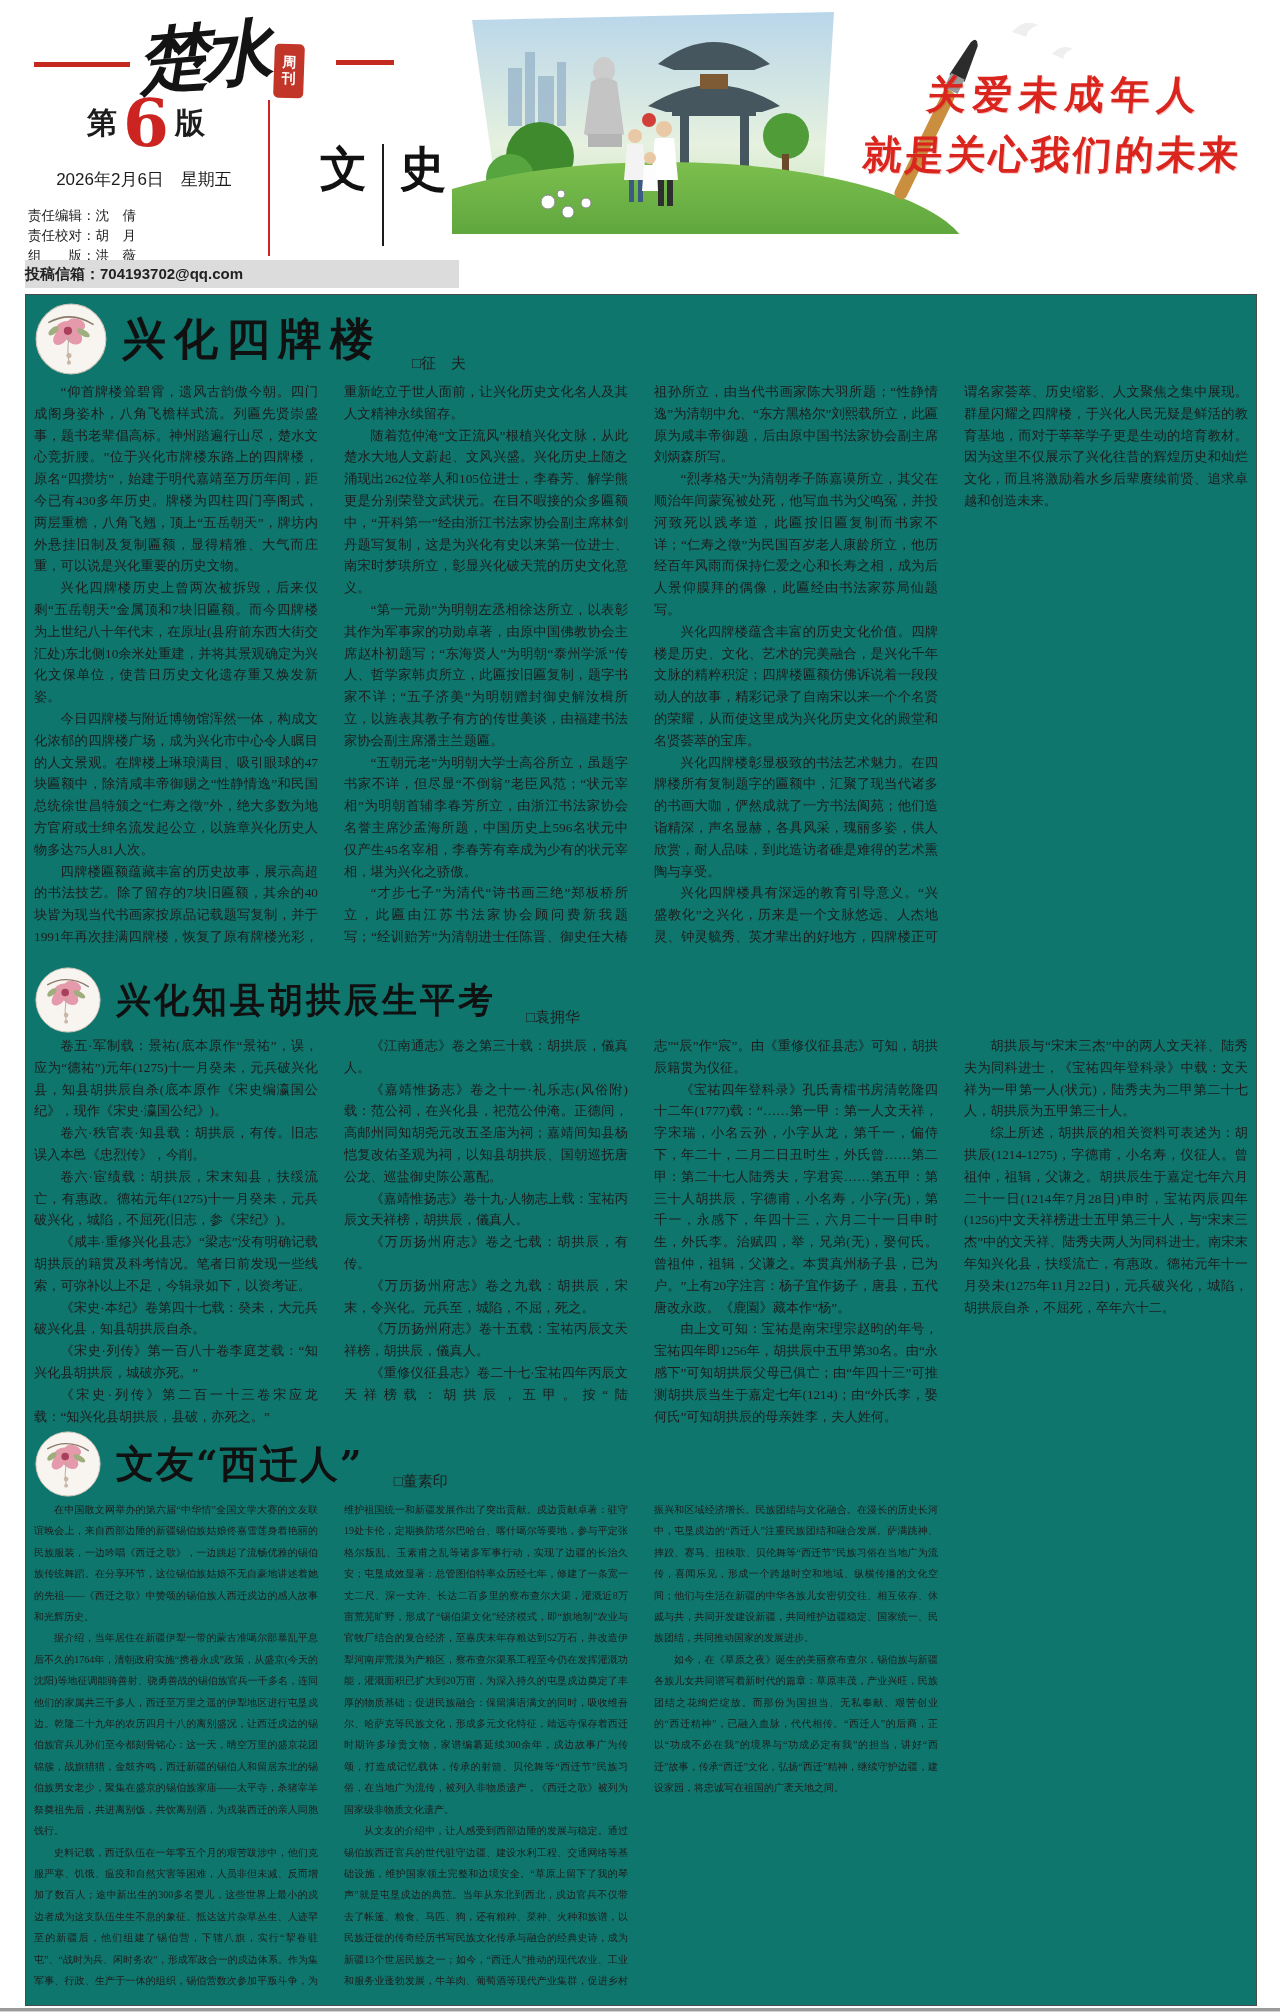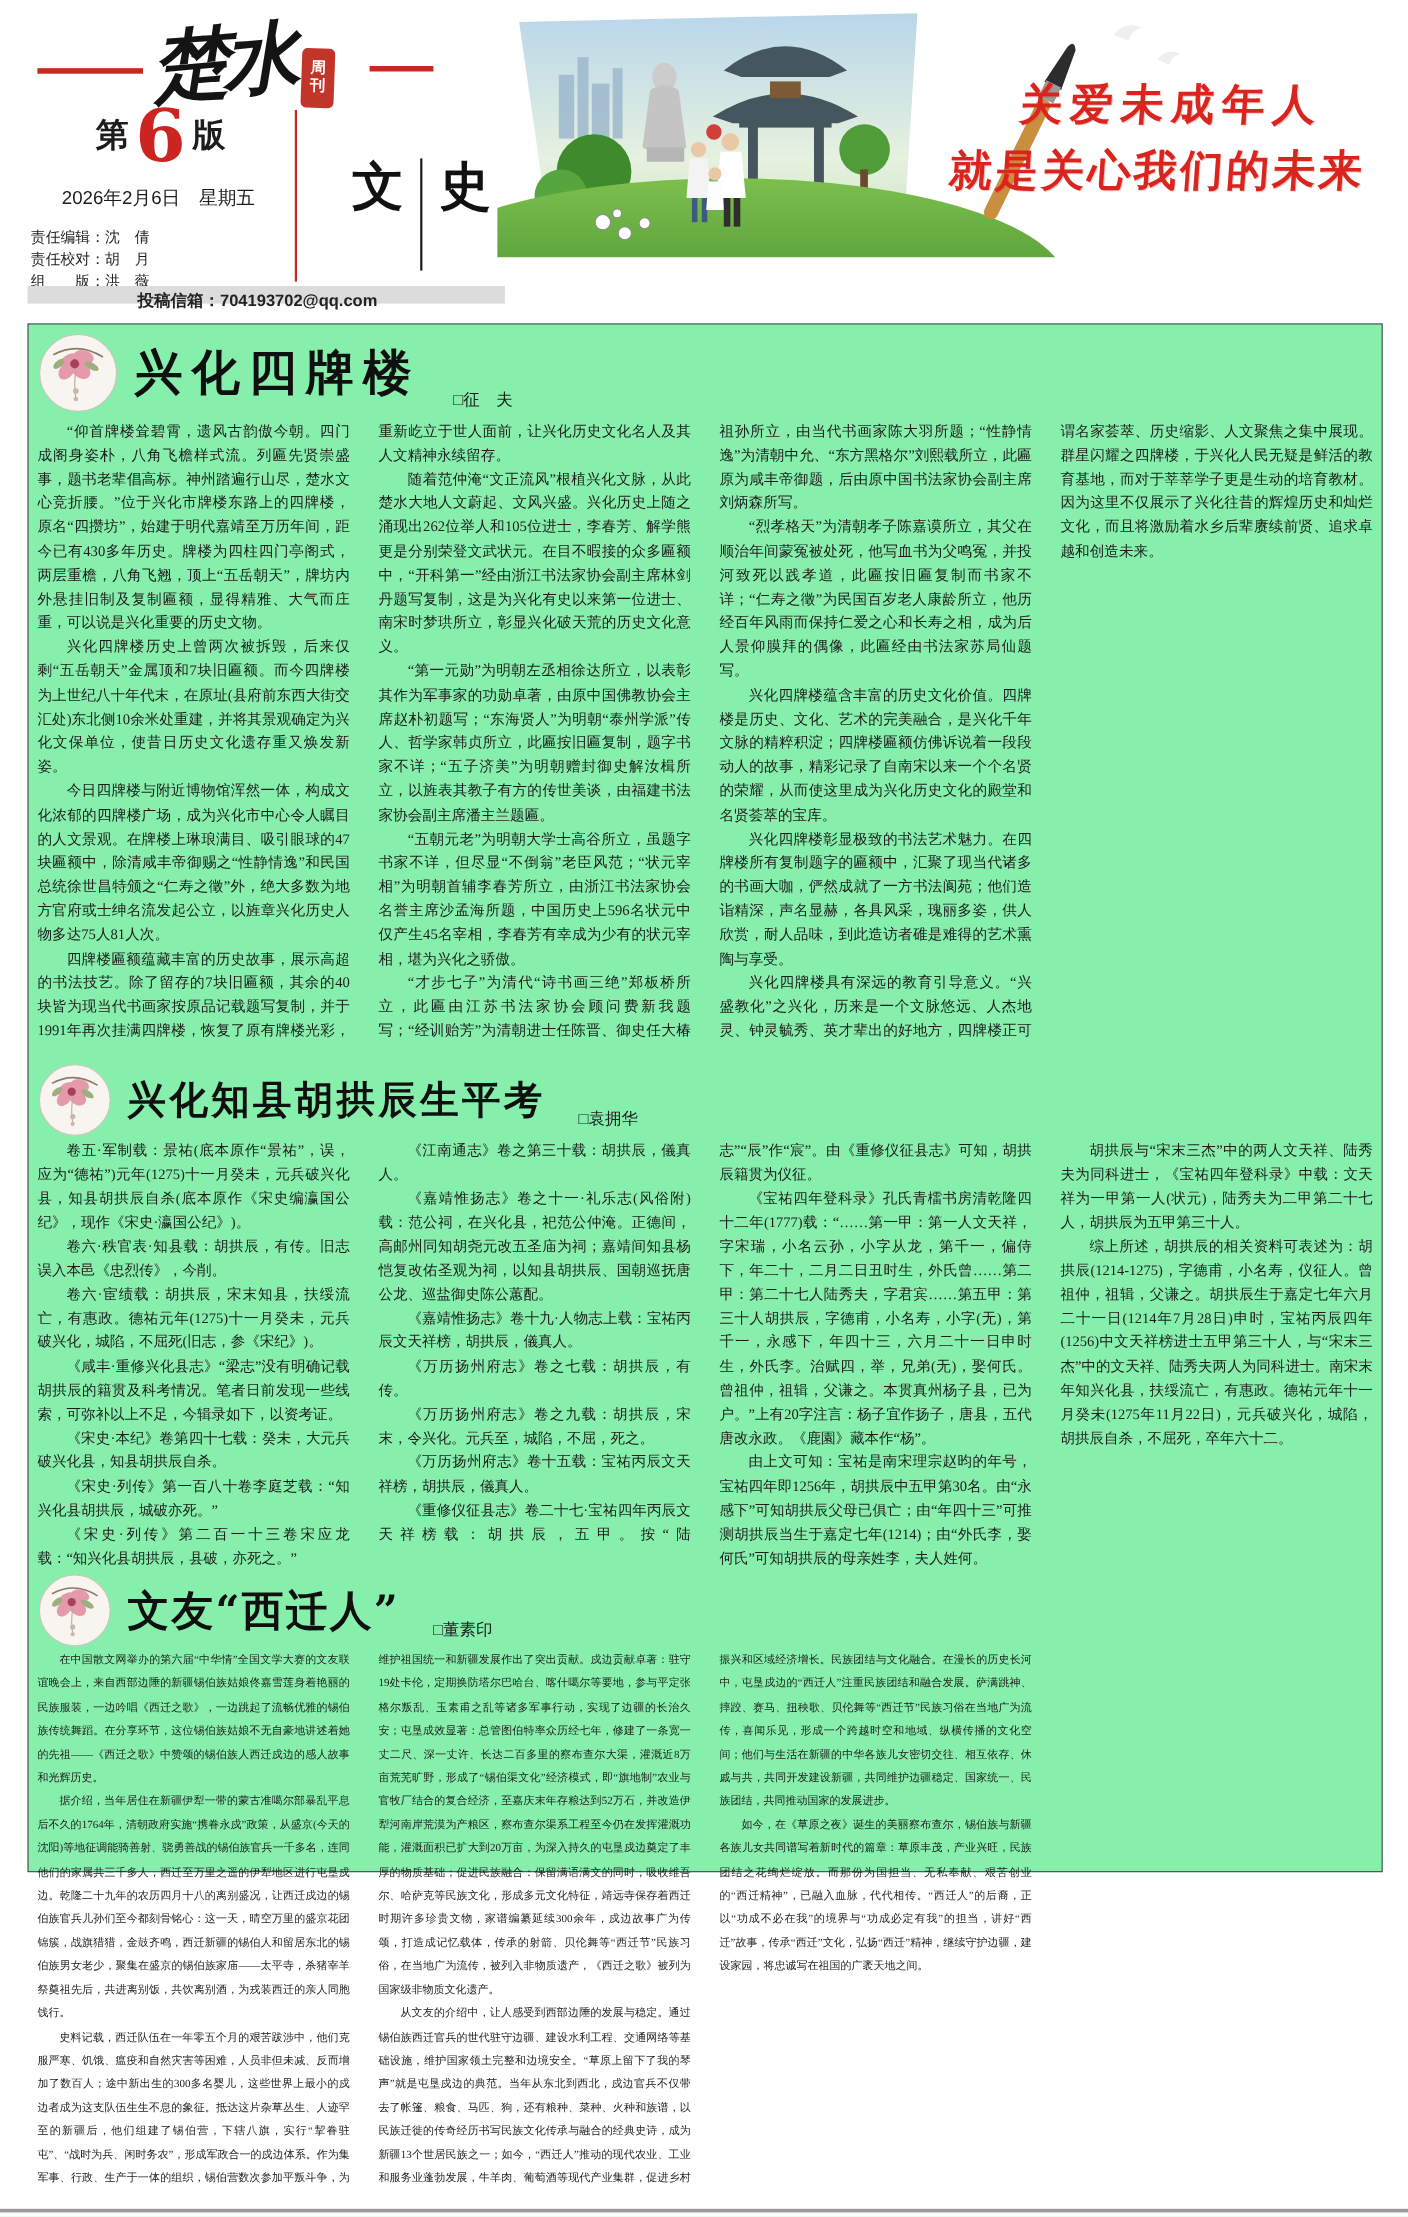--- a/index.html
+++ b/index.html
@@ -28,26 +28,26 @@
   .section-name{position:absolute;left:320px;top:138px;display:flex;align-items:flex-start;gap:15px;
         font-size:47px;font-weight:bold;font-family:"DejaVu Serif",serif;color:#111;}
   .section-vline{width:2px;height:102px;background:#1a1a1a;margin-top:6px;}
   
   .banner{position:absolute;left:452px;top:6px;width:803px;height:228px;overflow:hidden;background:#fff;}
   .slogan{position:absolute;color:#d9251d;font-family:"Liberation Sans",sans-serif;
         font-weight:900;transform:skewX(-4deg);white-space:nowrap;text-shadow:1px 1px 0 rgba(217,37,29,.25);}
   .slogan-1{right:52px;top:62px;font-size:39px;letter-spacing:7px;}
   .slogan-2{right:14px;top:122px;font-size:39px;letter-spacing:3px;}
   
-  .submit-bar{position:absolute;left:25px;top:260px;width:434px;height:16px;background:#dcdcdc;
-        font-size:15px;font-weight:bold;line-height:28px;padding-left:100px;box-sizing:border-box;
+  .submit-bar{position:absolute;left:25px;top:260px;width:434px;height:28px;background:#dcdcdc;
+        font-size:15px;font-weight:bold;line-height:28px;box-sizing:border-box;
         font-family:"Liberation Sans",sans-serif;color:#222;}
   
-  .main-box{position:absolute;left:25px;top:294px;width:1232px;height:1408px;
-        border:1px solid #4a4a4a;box-sizing:border-box;padding:2px 8px;background:#86efac;}
+  .main-box{position:absolute;left:25px;top:294px;width:1232px;height:1712px;
+        border:1px solid #4a4a4a;box-sizing:border-box;padding:2px 8px;background:#0f766e;}
   .art-head{display:flex;align-items:center;}
   .h1{height:84px;} .h2{height:70px;} .h3{height:70px;}
   .art-title{font-weight:bold;font-family:"DejaVu Serif",serif;color:#101010;margin-left:14px;white-space:nowrap;}
   .t1{font-size:44px;letter-spacing:8px;}
   .t2{font-size:35px;letter-spacing:3px;}
   .t3{font-size:38px;letter-spacing:2px;}
   .art-author{font-size:15px;margin-left:30px;align-self:flex-end;padding-bottom:8px;white-space:nowrap;}
   .art-body{column-count:4;column-gap:26px;column-fill:auto;text-align:justify;overflow:hidden;}
   .b1{height:584px;font-size:13.3px;line-height:21.8px;}
   .b2{height:394px;font-size:13.2px;line-height:21.8px;}

